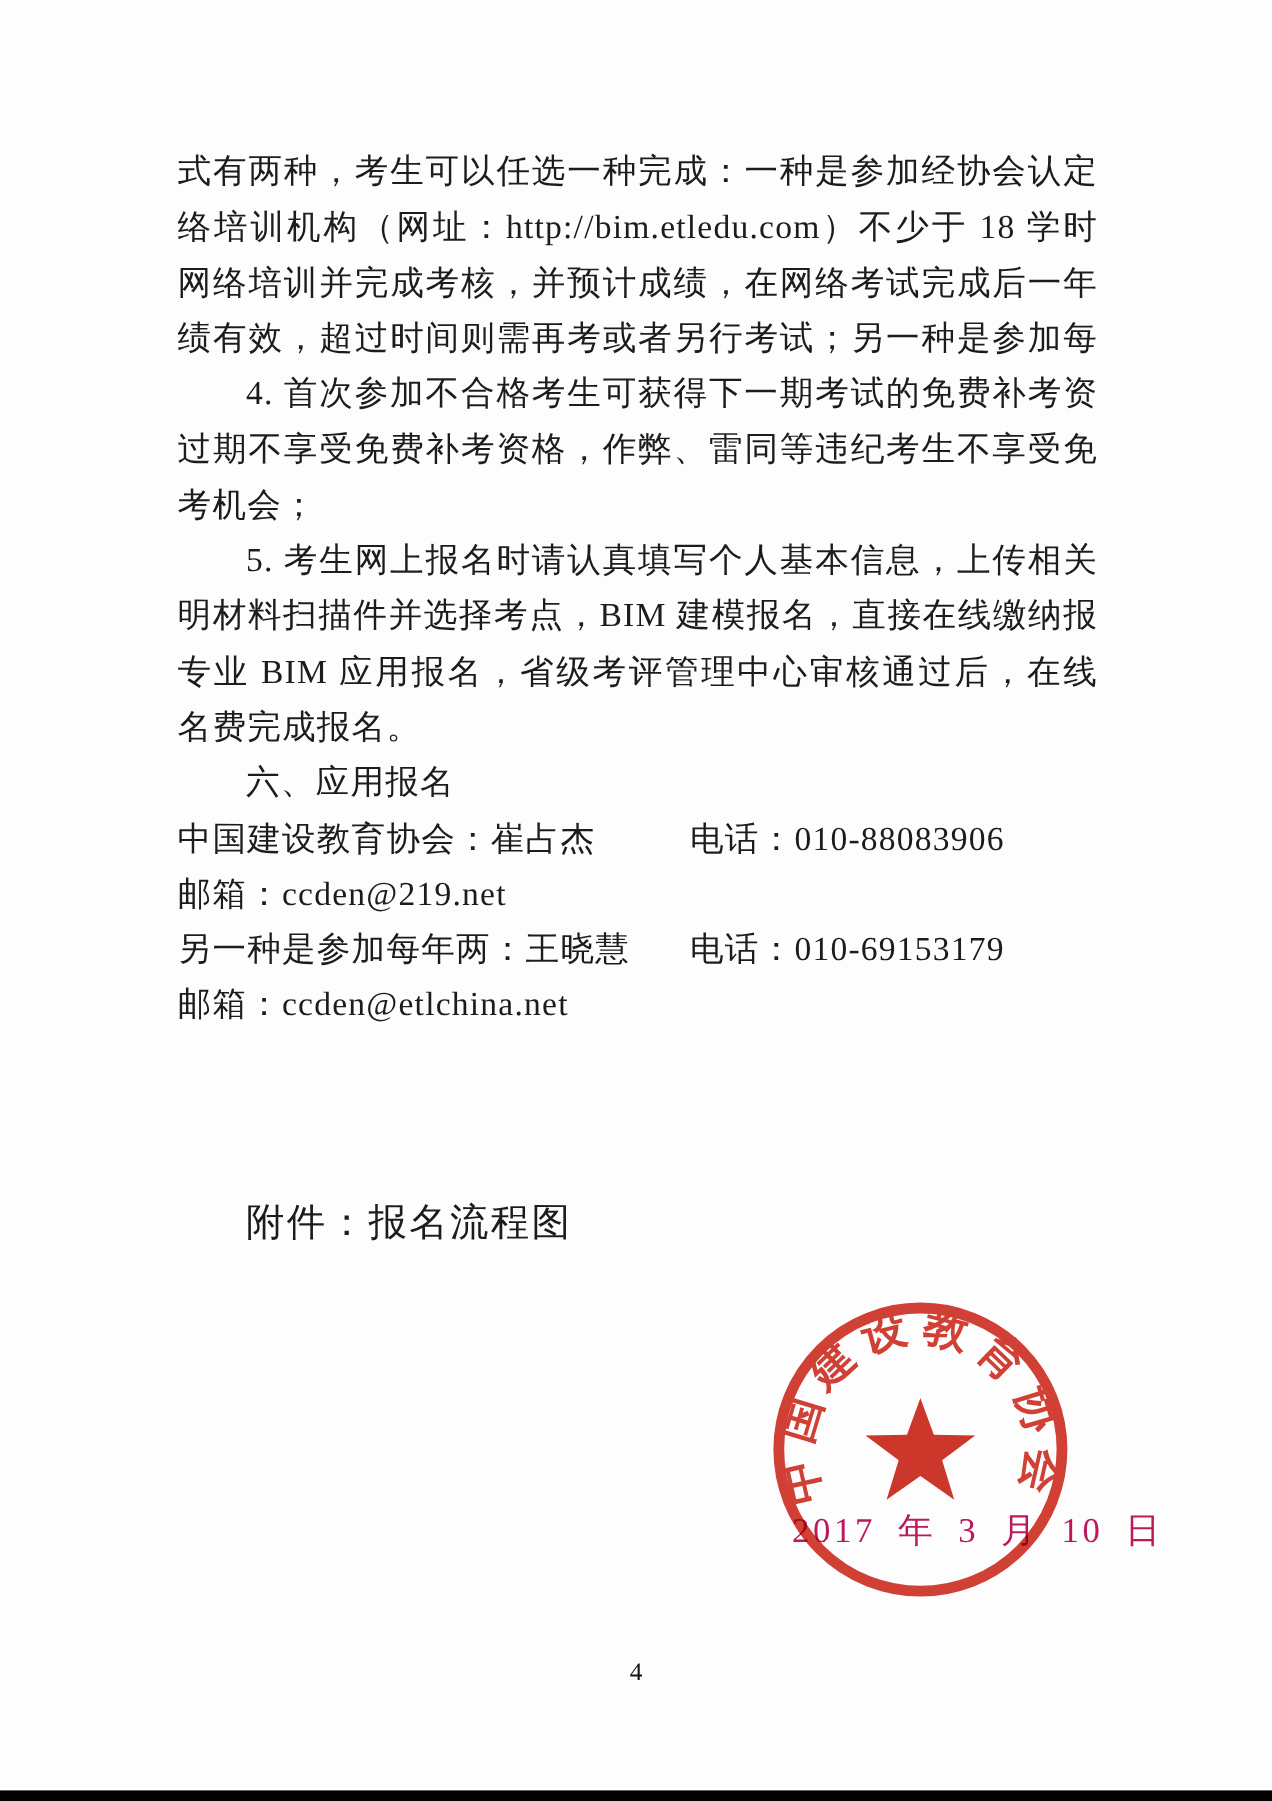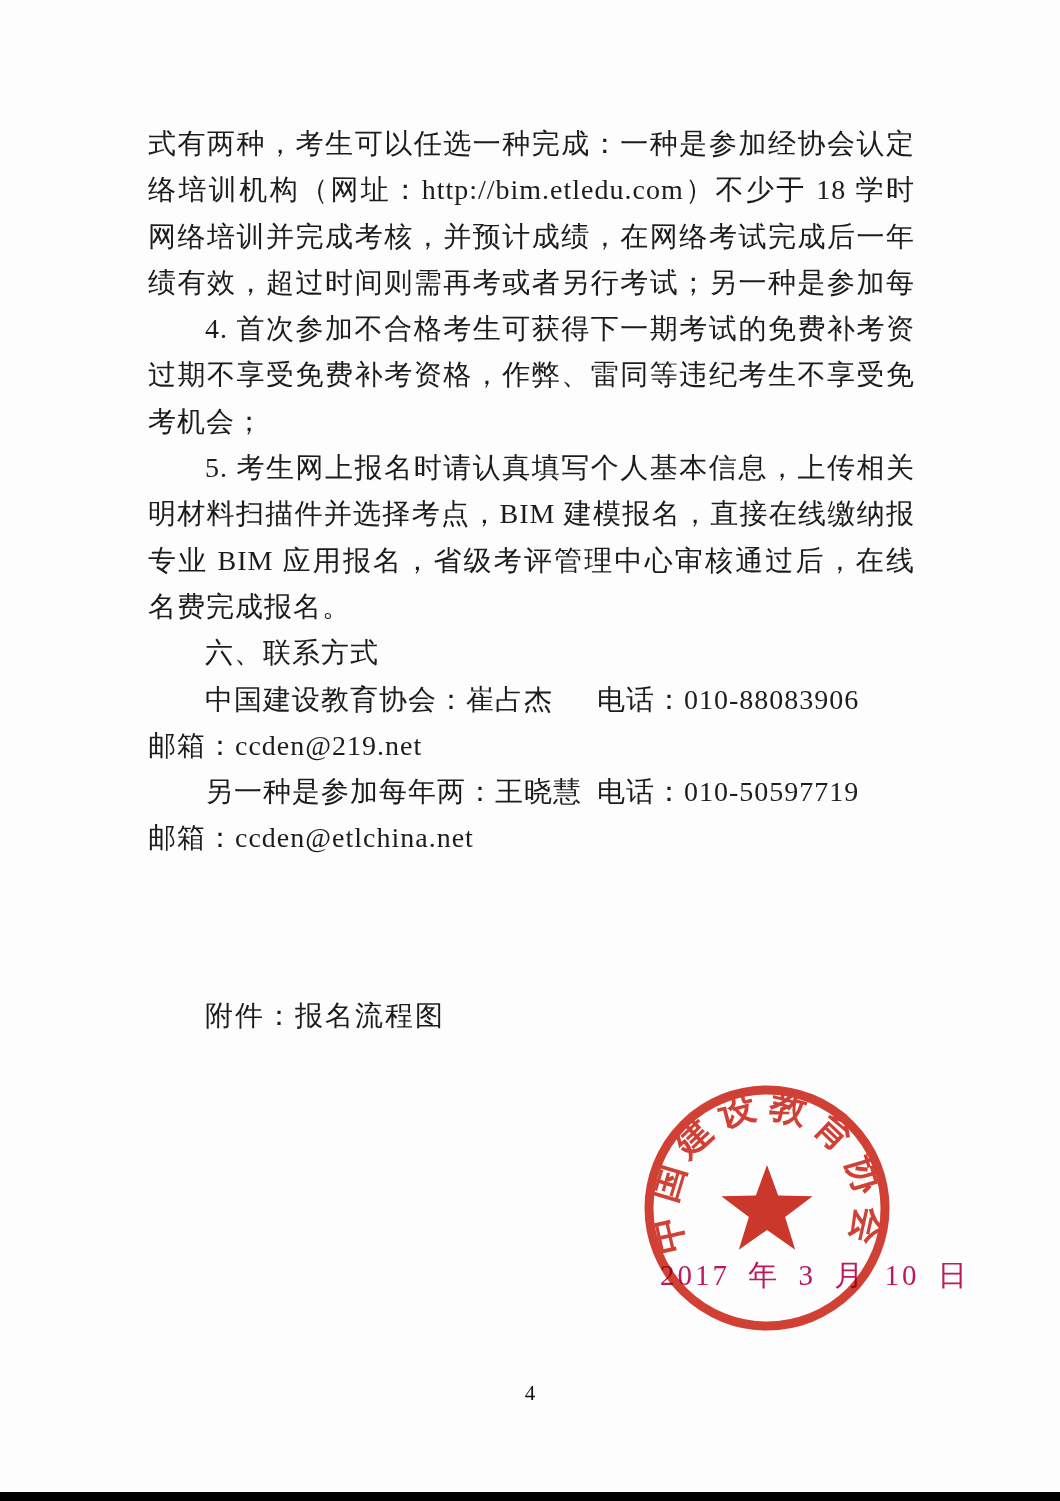--- a/index.html
+++ b/index.html
@@ -26,26 +26,26 @@
   }
   .text-block .line{height:46.3px;}
   .line.j{
     white-space:normal;
     text-align:justify;
     text-align-last:justify;
     overflow:hidden;
   }
   .line.ind{text-indent:57px;}
   .contact-row{position:relative;}
-  .contact-row .name{margin-left:57px;}
-  .contact-row .phone{position:absolute;left:449px;top:0;}
+  .contact-row .name{}
+  .contact-row .phone{position:absolute;left:427px;top:0;}
   .attachment{
     position:absolute;
     top:997px;left:205px;
-    font-size:28px;letter-spacing:2px;
+    font-size:32px;letter-spacing:2px;
   }
   
   .date-line{
     position:absolute;
     top:1221px;left:660px;
     font-size:29px;
     letter-spacing:3px;
     word-spacing:8px;
     color:#be185d;
     z-index:3;
@@ -85,31 +85,31 @@
 
     <div class="line j ind">4. 首次参加不合格考生可获得下一期考试的免费补考资格，</div>
     <div class="line j">过期不享受免费补考资格，作弊、雷同等违纪考生不享受免费补</div>
     <div class="line">考机会；</div>
 
     <div class="line j ind">5. 考生网上报名时请认真填写个人基本信息，上传相关证</div>
     <div class="line j">明材料扫描件并选择考点，BIM 建模报名，直接在线缴纳报名费，</div>
     <div class="line j">专业 BIM 应用报名，省级考评管理中心审核通过后，在线缴纳报</div>
     <div class="line">名费完成报名。</div>
 
-    <div class="line ind">六、联系方式</div>
+    <div class="line ind">六、应用报名</div>
 
     <div class="line contact-row">
       <span class="name">中国建设教育协会：崔占杰</span>
       <span class="phone">电话：010-88083906</span>
     </div>
     <div class="line">邮箱：ccden@219.net</div>
 
     <div class="line contact-row">
       <span class="name">另一种是参加每年两：王晓慧</span>
-      <span class="phone">电话：010-50597719</span>
+      <span class="phone">电话：010-69153179</span>
     </div>
     <div class="line">邮箱：ccden@etlchina.net</div>
   </div>
 
   <div class="attachment">附件：报名流程图</div>
 
   <div class="date-line">2017 年 3 月 10 日</div>
 
   <svg class="seal" viewBox="0 0 260 260" xmlns="http://www.w3.org/2000/svg">
     <circle cx="130" cy="130" r="118" fill="none" stroke="#cd3226" stroke-width="9"></circle>

